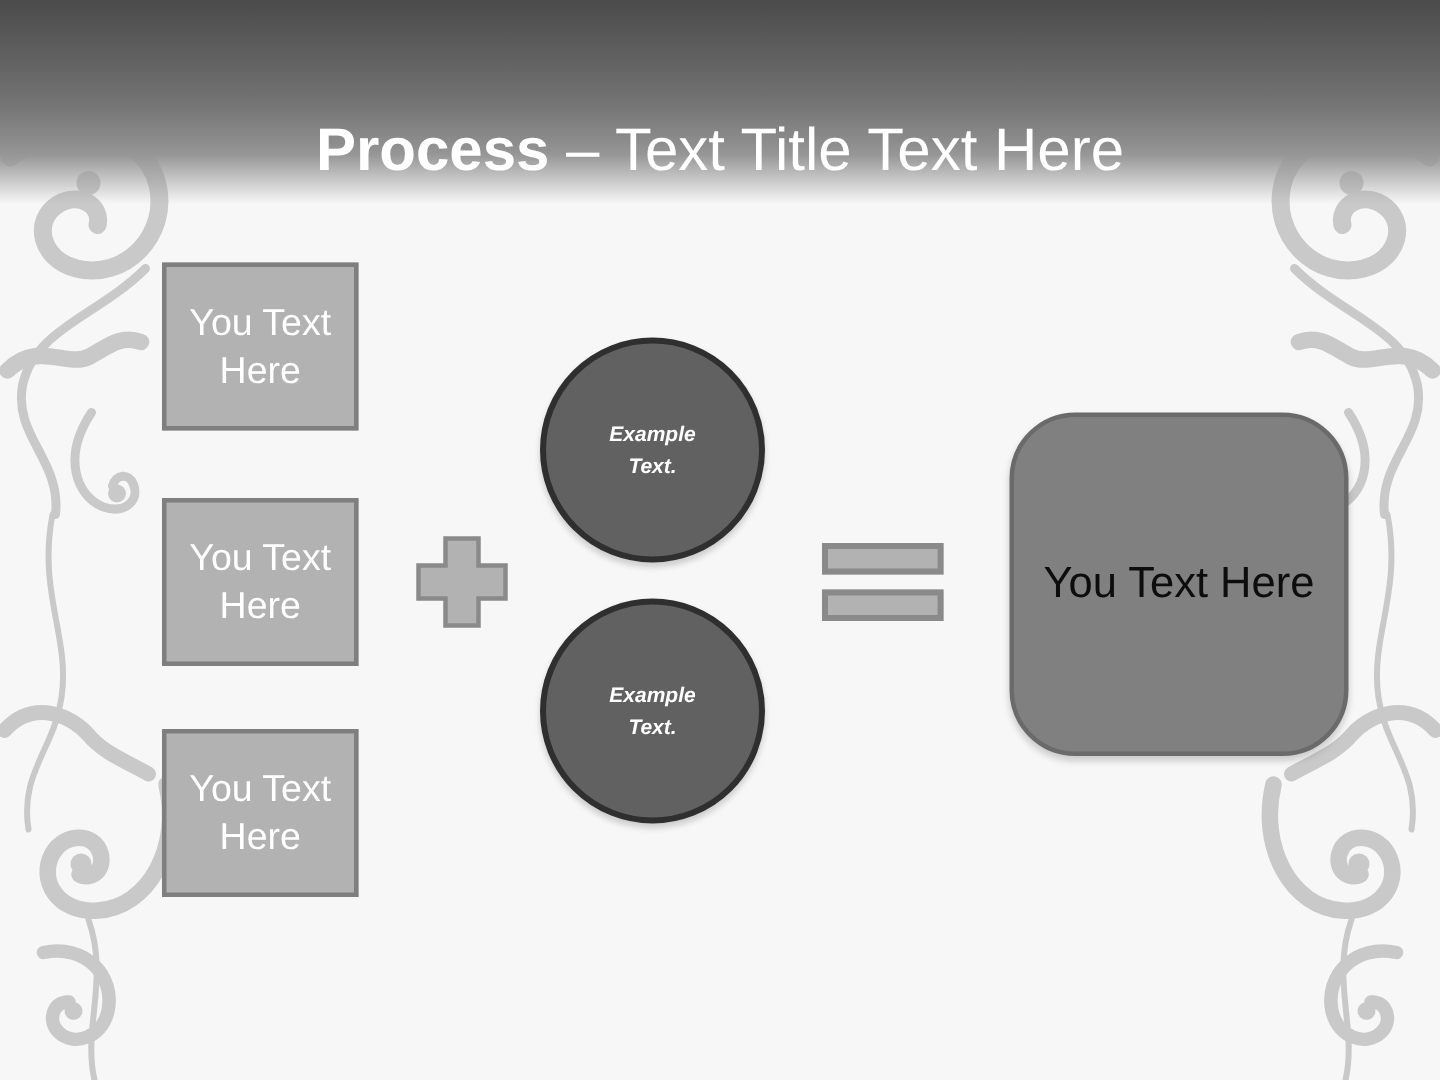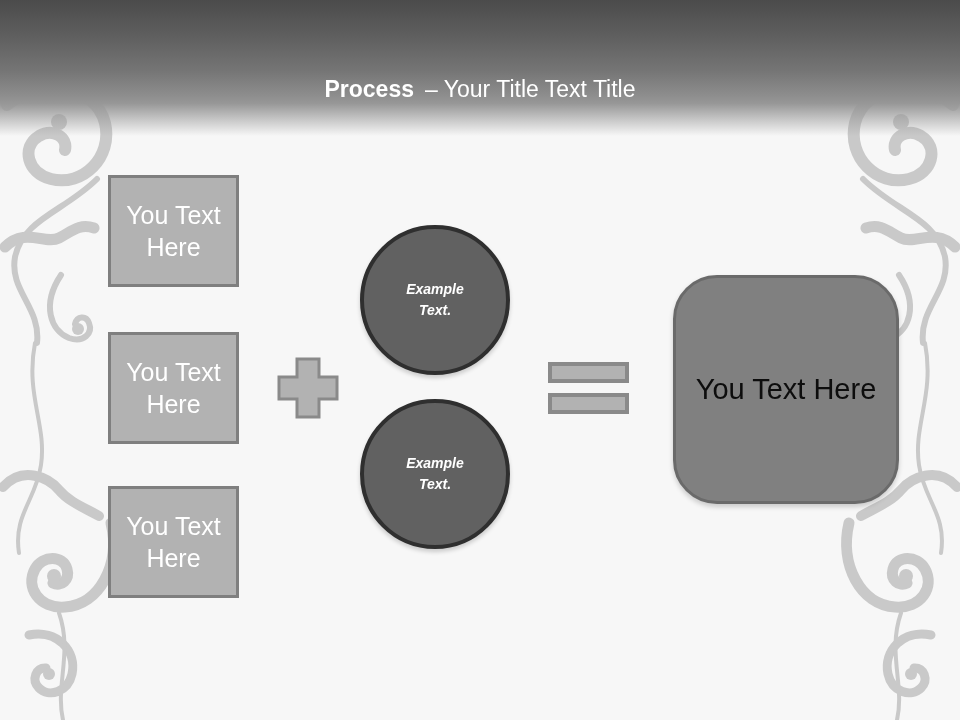--- a/index.html
+++ b/index.html
@@ -17,21 +17,21 @@
   .header-band {
     position: absolute; top: 0; left: 0; width: 100%; height: 136px;
     background: linear-gradient(180deg,
       #4b4b4b 0%, #606060 28%, #757575 52%, #8d8d8d 70%,
       #979797 76%, rgba(247,247,247,0) 100%);
     z-index: 3;
   }
   .slide-title {
     position: absolute; top: 44px; left: 0; width: 100%; height: 60px;
     display: flex; align-items: center; justify-content: center;
-    color: #ffffff; font-size: 23px; z-index: 4; white-space: nowrap;
+    color: #ffffff; font-size: 40px; z-index: 4; white-space: nowrap;
   }
   .slide-title .bold { font-weight: bold; }
   .slide-title .rest { margin-left: 11px; font-weight: normal; }
 
   
   .ornament { position: absolute; top: 95px; width: 122px; height: 625px; z-index: 1; }
   .ornament.left  { left: 0; }
   .ornament.right { right: 0; transform: scaleX(-1); }
   .ornament path { stroke: #c9c9c9; fill: none; stroke-linecap: round; }
   .ornament .dot { fill: #c9c9c9; }
@@ -113,21 +113,21 @@
     <path d="M 110 428 C 120 470 98 510 64 512 C 38 514 24 492 34 474 C 42 460 62 460 66 474 C 69 485 60 492 52 488" stroke-width="11"></path>
     <circle class="dot" cx="53" cy="481" r="7"></circle>
     <path d="M 28 540 C 56 534 76 556 71 579 C 67 597 48 603 38 593 C 30 585 35 572 45 573" stroke-width="9"></path>
     <circle class="dot" cx="48" cy="579" r="6"></circle>
     <path d="M 58 518 C 72 558 54 590 62 625" stroke-width="4"></path>
   </svg>
 
   <div class="header-band"></div>
   <h1 class="slide-title">
     <span class="bold">Process</span>
-    <span class="rest">– Your Title Text Title</span>
+    <span class="rest">– Text Title Text Here</span>
   </h1>
 
   <div class="input-box b1">
     <span class="lbl">You Text Here</span>
   </div>
   <div class="input-box b2">
     <span class="lbl">You Text Here</span>
   </div>
   <div class="input-box b3">
     <span class="lbl">You Text Here</span>

